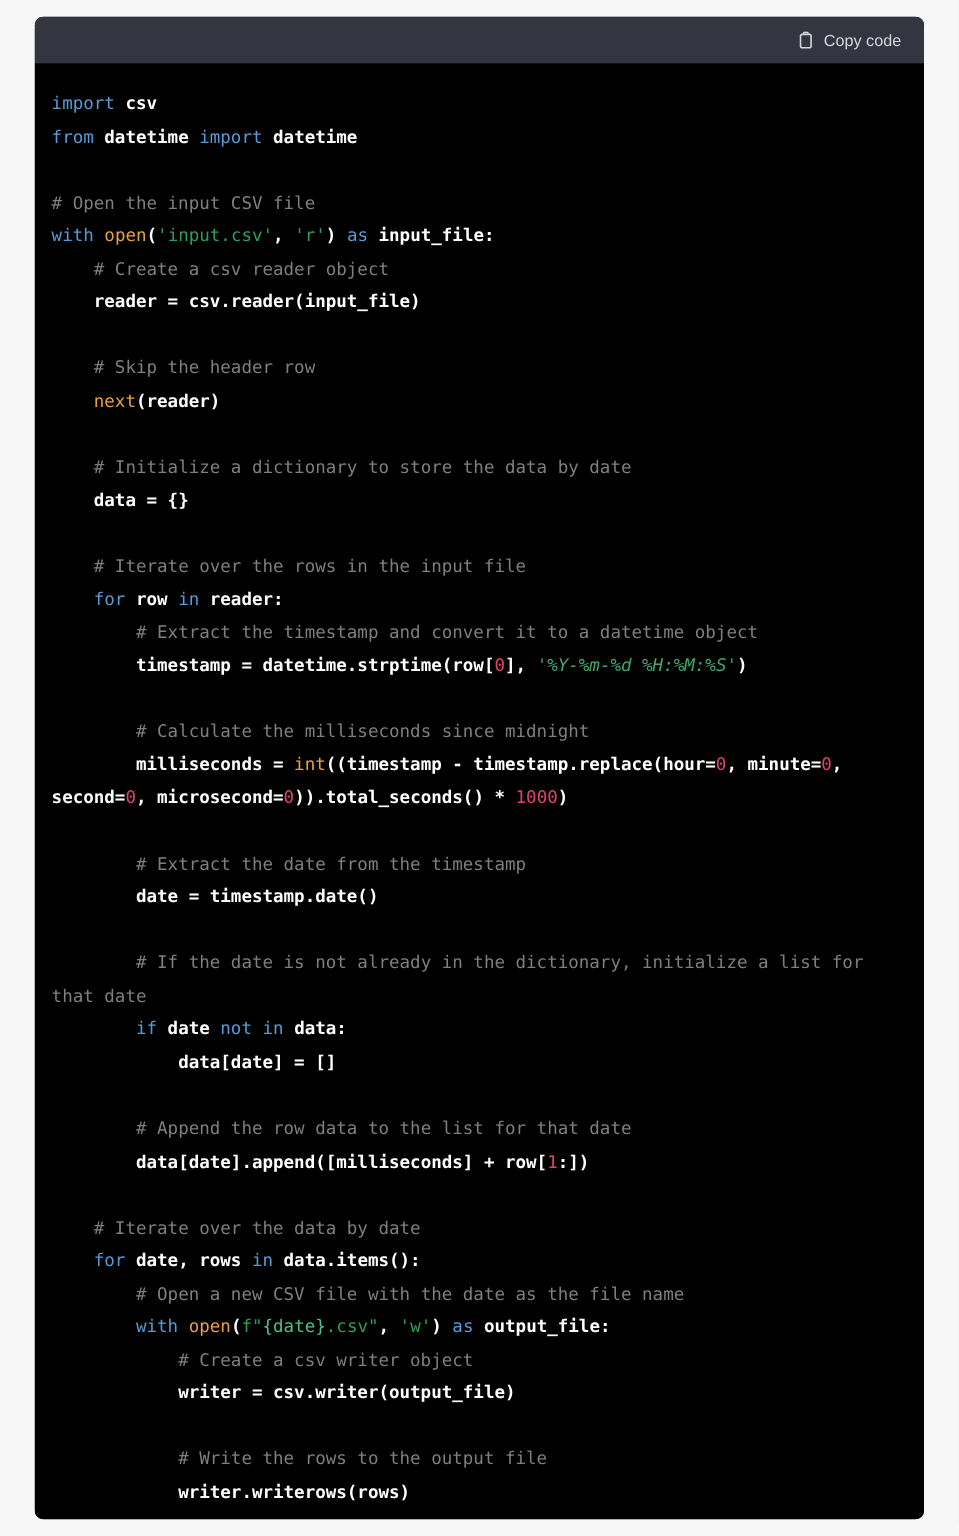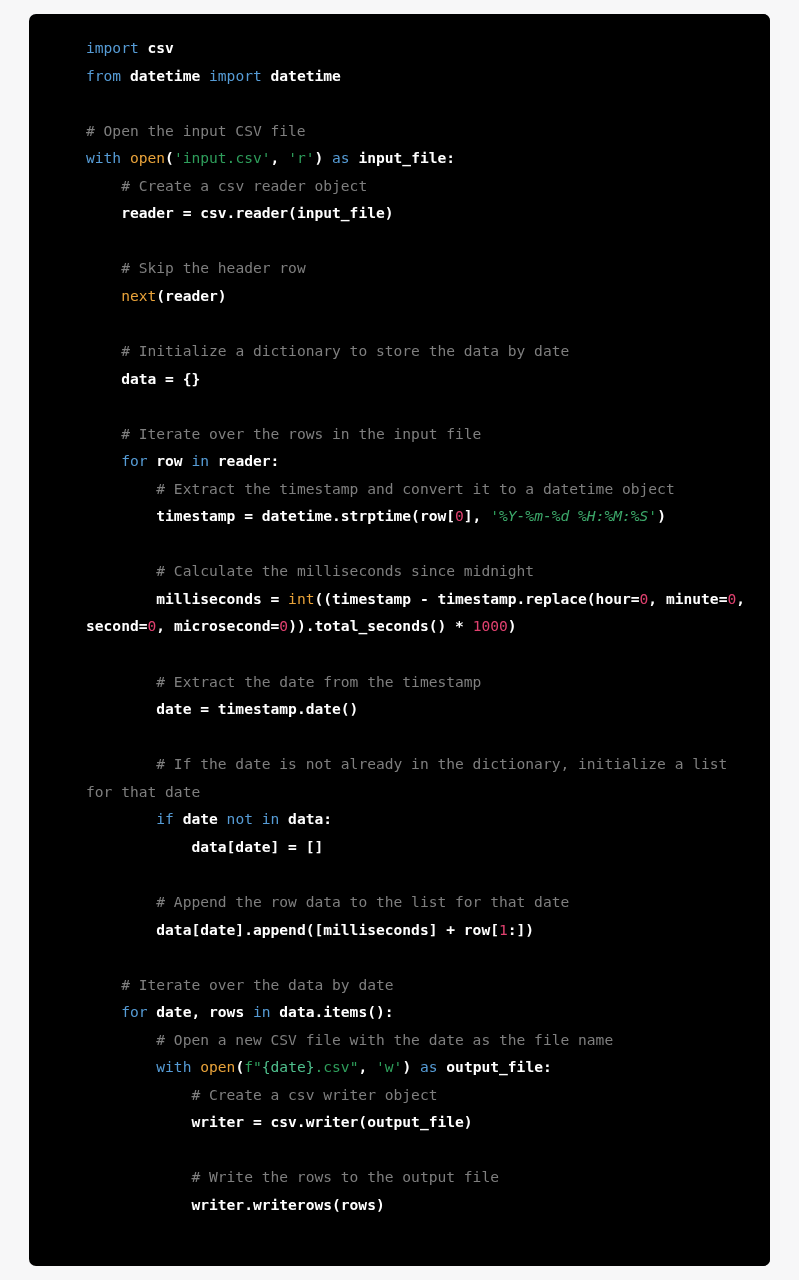--- a/index.html
+++ b/index.html
@@ -64,21 +64,20 @@
   }
   .copy-btn .clip-icon svg { display: block; }
   .copy-label { white-space: nowrap; }
 
   
   .code-body {
     background: #000000;
     flex: 1 1 auto;
     padding: 20px 24px 18px 14px;
     overflow: hidden;
-    margin-left: 43px;
   }
   pre.code {
     margin: 0;
     padding: 0;
     font-family: "DejaVu Sans Mono", "Liberation Mono", monospace;
     font-size: 14.6px;
     line-height: 27.55px;
     color: #ffffff;
     white-space: pre-wrap;
     word-break: break-word;
@@ -98,20 +97,31 @@
   .tok-com     { color: #7f7f7f; font-weight: 400; }
   .tok-plain   { color: #ffffff; font-weight: 700; }
 </style>
 </head>
 <body>
 
 <div id="page">
 
   <div class="code-block">
 
+    <div class="code-header">
+      <button class="copy-btn">
+        <span class="clip-icon">
+          <svg width="15" height="16" viewBox="0 0 15 16" fill="none" stroke="#d1d5db" stroke-width="1.35" stroke-linecap="round" stroke-linejoin="round">
+            <rect x="3.1" y="2.6" width="8.8" height="11.2" rx="1.5"></rect>
+            <path d="M5.6 2.6 V1.9 a0.9 0.9 0 0 1 0.9 -0.9 h2 a0.9 0.9 0 0 1 0.9 0.9 V2.6"></path>
+          </svg>
+        </span>
+        <span class="copy-label">Copy code</span>
+      </button>
+    </div>
 
     <div class="code-body">
       <pre class="code"><code id="code-root"><span class="tok-kw">import</span><span class="tok-plain"> csv</span>
 <span class="tok-kw">from</span><span class="tok-plain"> datetime </span><span class="tok-kw">import</span><span class="tok-plain"> datetime</span>
 
 <span class="tok-com"># Open the input CSV file</span>
 <span class="tok-kw">with</span><span class="tok-plain"> </span><span class="tok-builtin">open</span><span class="tok-plain">(</span><span class="tok-str">'input.csv'</span><span class="tok-plain">, </span><span class="tok-str">'r'</span><span class="tok-plain">) </span><span class="tok-kw">as</span><span class="tok-plain"> input_file:</span>
 <span class="tok-com">    # Create a csv reader object</span>
 <span class="tok-plain">    reader = csv.reader(input_file)</span>
 

